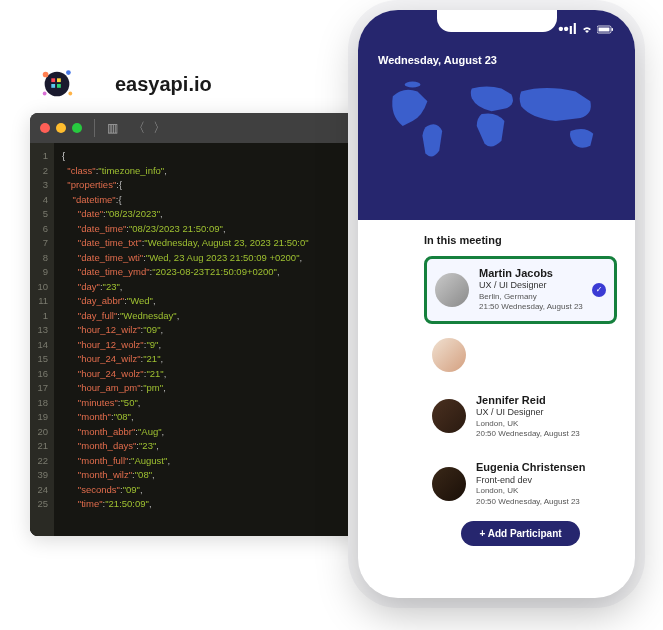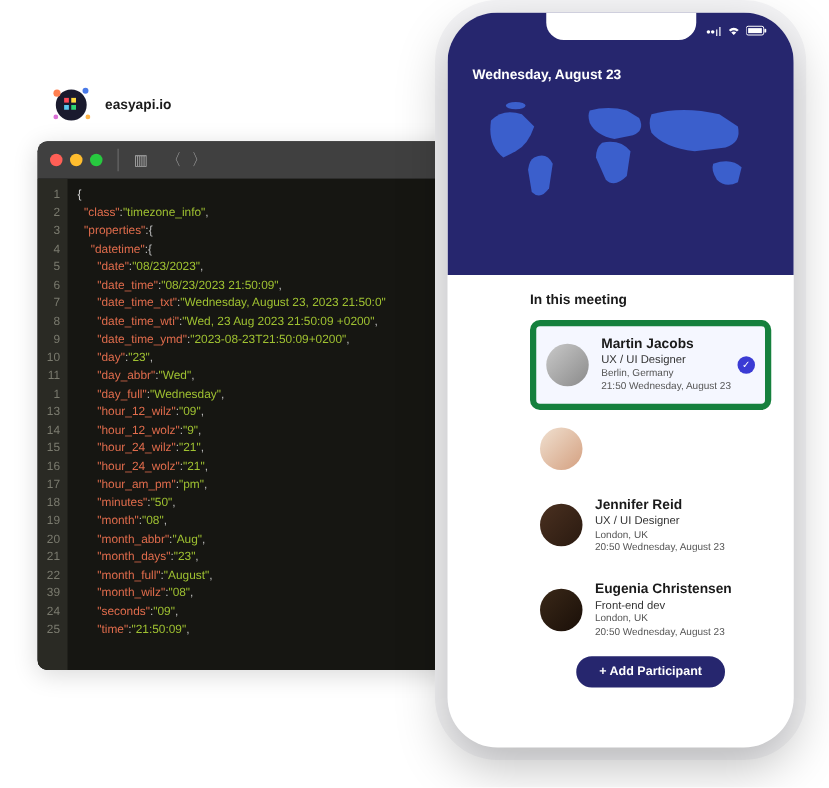--- a/index.html
+++ b/index.html
@@ -1,21 +1,21 @@
 <!DOCTYPE html>
 <html><head>
 <meta charset="utf-8">
 <style>
 * { margin: 0; padding: 0; box-sizing: border-box; font-family: -apple-system, BlinkMacSystemFont, 'Segoe UI', Arial, sans-serif; }
 body { background: #fff; width: 663px; height: 630px; position: relative; }
 
 
 .logo-area { position: absolute; top: 65px; left: 38px; display: flex; align-items: center; gap: 8px; }
 .logo-icon { width: 38px; height: 38px; position: relative; }
-.logo-text { font-weight: 700; font-size: 11px; color: #1a1a1a; }
+.logo-text { font-weight: 700; font-size: 20px; color: #1a1a1a; margin-left: 31px; }
 
 
 .editor { position: absolute; top: 113px; left: 30px; width: 337px; height: 423px; border-radius: 8px; overflow: hidden; box-shadow: 0 4px 20px rgba(0,0,0,0.15); background: #1e1e1e; }
 .editor-chrome { height: 30px; background: #404040; display: flex; align-items: center; padding: 0 10px; gap: 6px; }
 .dot { width: 10px; height: 10px; border-radius: 50%; }
 .dot.red { background: #ff5f56; }
 .dot.yellow { background: #ffbd2e; }
 .dot.green { background: #27c93f; }
 .chrome-divider { width: 1px; height: 18px; background: #666; margin-left: 6px; }
 .chrome-icon { color: #aaa; font-size: 12px; margin-left: 6px; }
@@ -27,31 +27,31 @@
 .brace { color: #d4d4d4; }
 .key { color: #e06c4c; }
 .str { color: #9fc131; }
 .colon { color: #bbb; }
 
 
 .phone { position: absolute; top: 10px; left: 358px; width: 277px; height: 588px; border-radius: 40px; background: #fff; box-shadow: 0 15px 40px rgba(0,0,0,0.25), 0 0 0 10px #f5f5f7; overflow: hidden; }
 .notch { position: absolute; top: 0; left: 50%; transform: translateX(-50%); width: 120px; height: 22px; background: #fff; border-radius: 0 0 14px 14px; z-index: 5; }
 .phone-header { background: #26266e; color: #fff; padding: 30px 20px 14px; position: relative; height: 210px; }
 .status-bar { display: flex; justify-content: flex-end; gap: 4px; font-size: 10px; align-items: center; position: absolute; top: 10px; right: 20px; }
-.status-bar span { font-size: 10px; }
+.status-bar span { font-size: 15px; font-weight: bold; }
 .date-line { font-size: 11px; font-weight: 700; margin-top: 14px; }
 .time-line { font-size: 32px; font-weight: 800; line-height: 1; }
 .world-map { margin-top: 10px; width: 100%; height: 95px; }
 .world-map svg { width: 100%; height: 100%; }
 
 .meeting-section { padding: 14px 18px 10px; margin-left: 48px; }
 .meeting-title { font-size: 11px; font-weight: 800; color: #1a1a1a; margin-bottom: 10px; }
 
 .participant { display: flex; align-items: center; gap: 10px; padding: 8px; border-radius: 8px; margin-bottom: 6px; position: relative; }
-.participant.selected { border: 5px solid #15803d; background: #f5f7ff; }
+.participant.selected { border: 3px solid #15803d; background: #f5f7ff; }
 .avatar { width: 34px; height: 34px; border-radius: 50%; background: #ddd; flex-shrink: 0; background-size: cover; background-position: center; }
 .p-info { flex: 1; }
 .p-name { font-size: 11px; font-weight: 800; color: #1a1a1a; line-height: 1.2; }
 .p-role { font-size: 9px; color: #333; line-height: 1.3; }
 .p-loc { font-size: 8px; color: #555; line-height: 1.3; }
 .p-time { font-size: 8px; color: #555; font-weight: 400; line-height: 1.3; }
 .check { position: absolute; right: 8px; top: 50%; transform: translateY(-50%); width: 14px; height: 14px; border-radius: 50%; background: #3b3bd4; display: flex; align-items: center; justify-content: center; color: #fff; font-size: 8px; }
 
 .add-btn { display: block; margin: 6px auto 0; background: #26266e; color: #fff; border: none; border-radius: 20px; padding: 7px 18px; font-size: 10px; font-weight: 700; cursor: pointer; }
 

